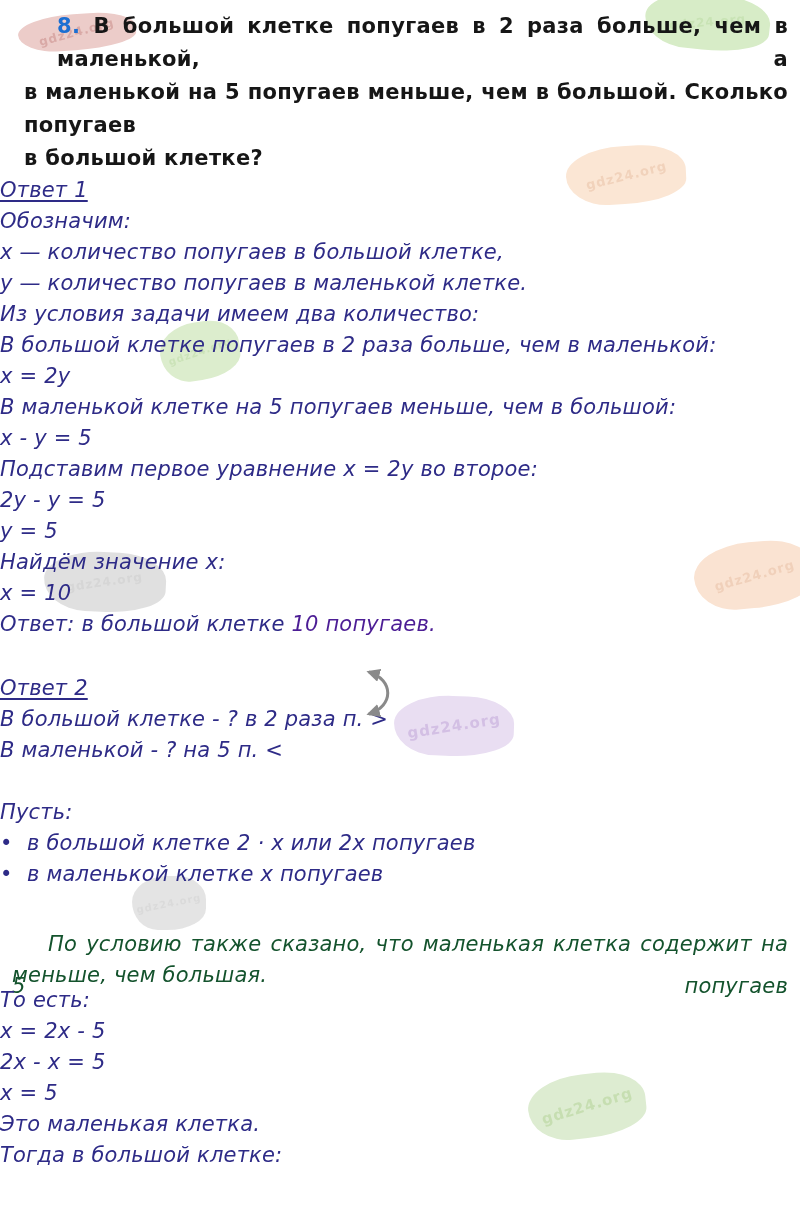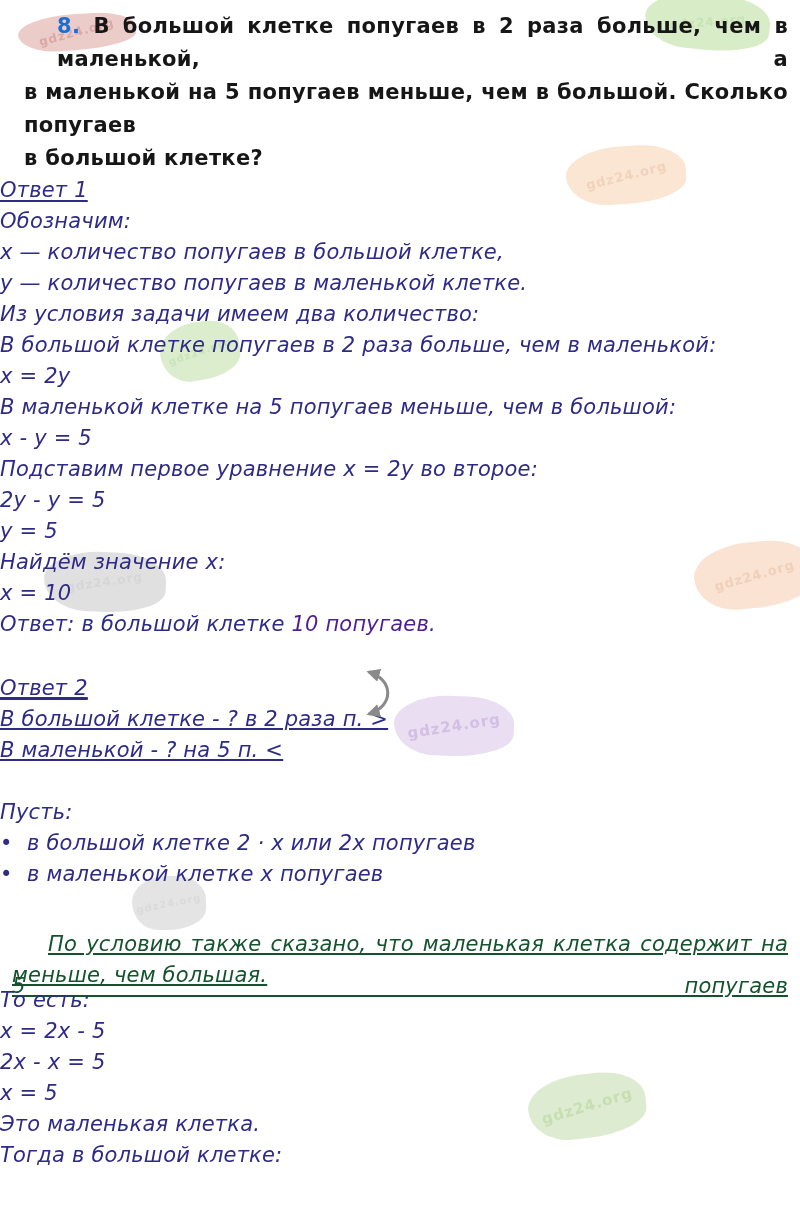--- a/index.html
+++ b/index.html
@@ -40,21 +40,21 @@
   }
   .hline{text-align:justify;text-align-last:justify;}
   .hline.first{padding-left:33px;}
   .hline.last{text-align-last:left;}
   .pnum{color:#1c6fd2;}
 
   .sol{font-size:21px;line-height:31px;color:#2e2b87;font-style:italic;letter-spacing:.2px;}
   .line{height:31px;white-space:nowrap;}
   .title{text-decoration:underline;text-underline-offset:3px;}
   .green{color:#4c1d95;}
-  .mt33{margin-top:33px;text-decoration:underline;}
+  .mt33{margin-top:33px;}
   .mt31{margin-top:31px;}
   .bullet-line .marker{display:inline-block;width:27px;font-style:normal;}
 
   .para{
     padding:0 12px;font-size:21px;line-height:42px;color:#14532d;font-style:italic;letter-spacing:.2px;
   }
   .para .pline1{text-align:justify;text-align-last:justify;text-indent:36px;height:31px;}
   .para .pline2{height:31px;}
 
   .arrow-wrap{position:absolute;left:356px;top:659px;z-index:1;}

